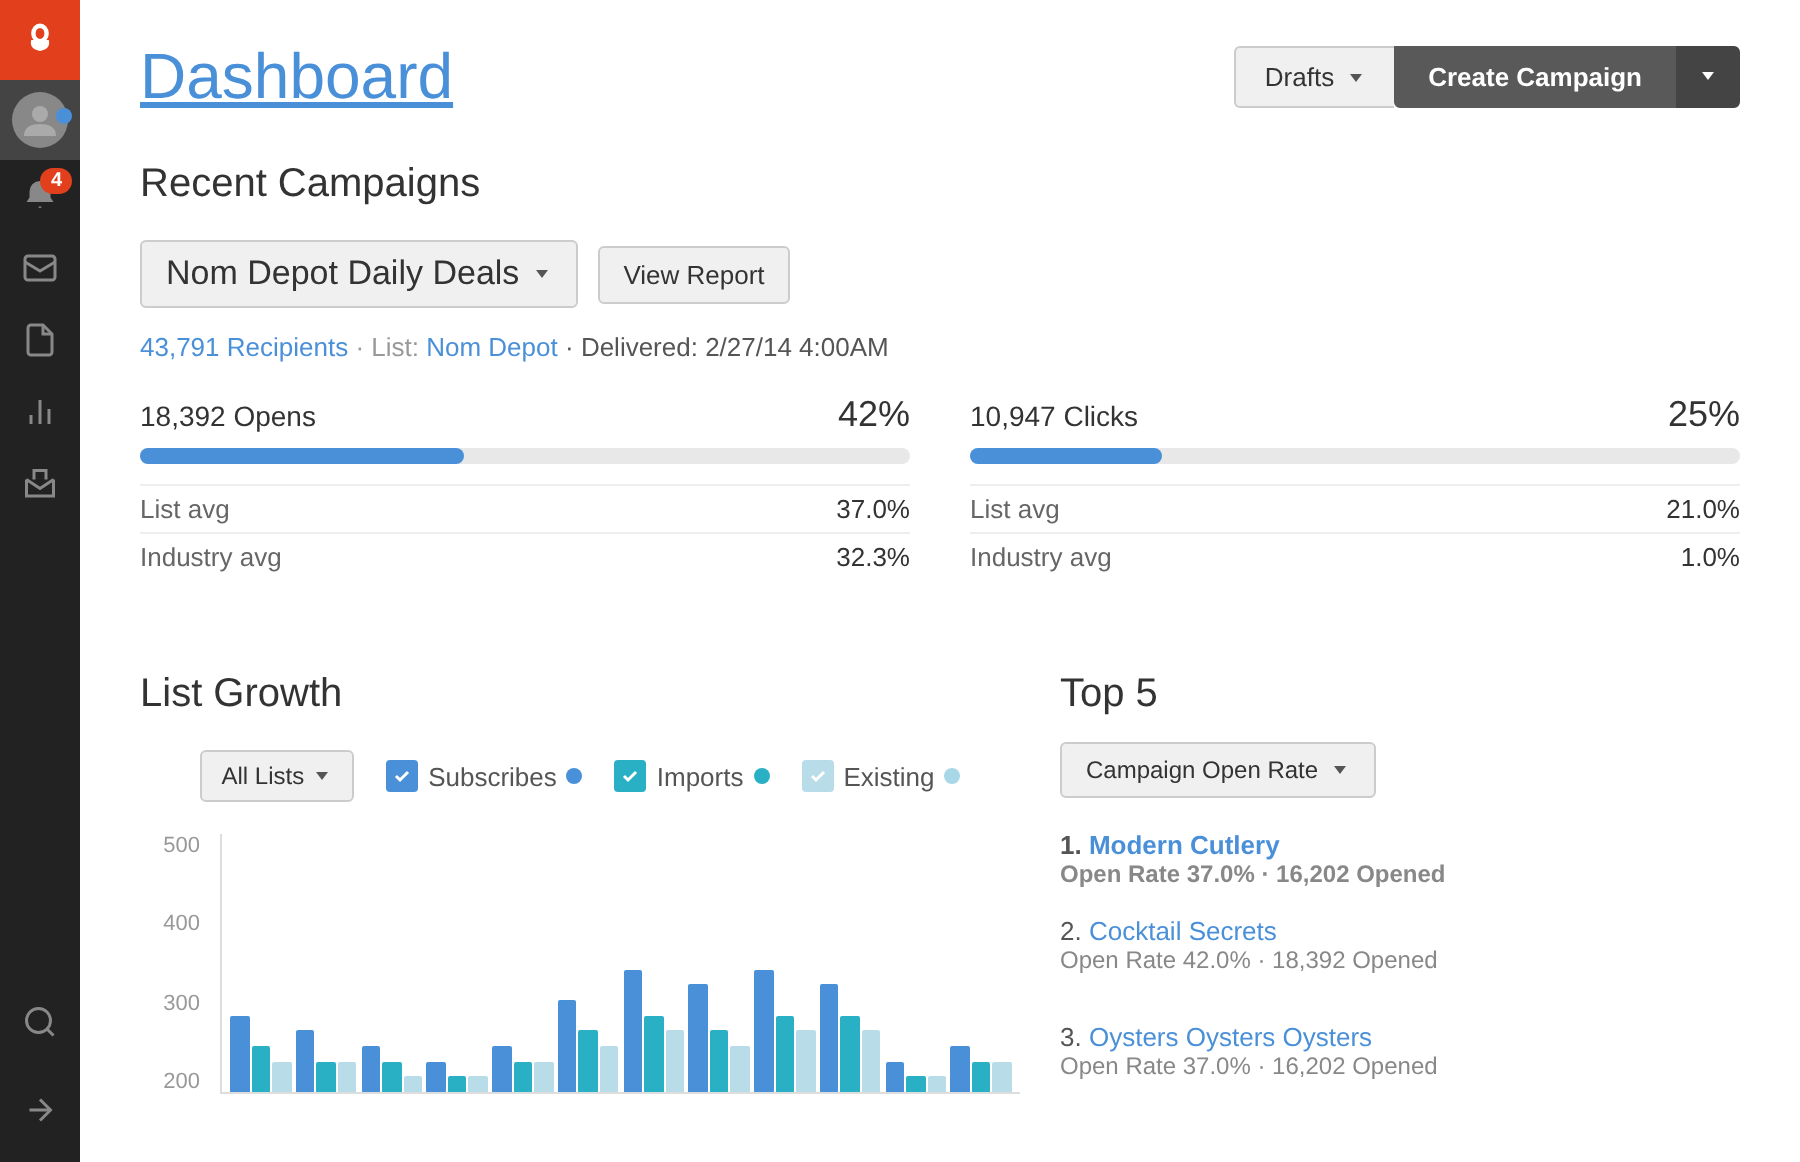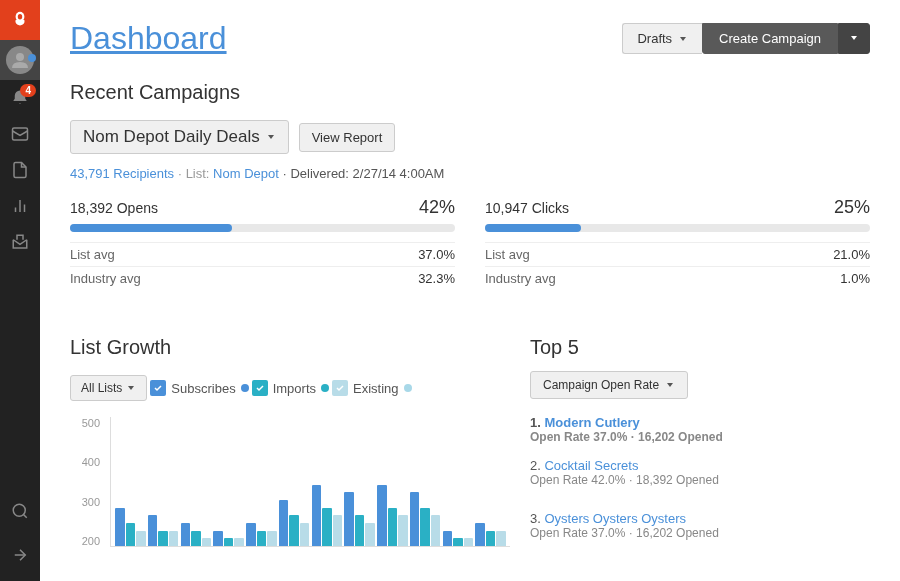--- a/index.html
+++ b/index.html
@@ -84,21 +84,21 @@
       display: flex; gap: 0;
     }
     .btn-drafts {
       background: #f0f0f0; border: 1px solid #ccc; border-right: none;
       padding: 7px 14px; font-size: 13px; color: #333; cursor: pointer;
       border-radius: 3px 0 0 3px; display: flex; align-items: center; gap: 6px;
     }
     .btn-create {
       background: #595959; border: 1px solid #595959;
       padding: 7px 16px; font-size: 13px; color: #fff; cursor: pointer;
-      border-radius: 0 0 0 3px; font-weight: 400;
+      border-radius: 0 0 0 3px; font-weight: 700;
     }
     .btn-create-arrow {
       background: #444; border: 1px solid #444;
       padding: 7px 10px; font-size: 13px; color: #fff; cursor: pointer;
       border-radius: 0 3px 3px 0;
     }
     .btn-group-right { display: flex; }
 
     
     .section-title {
@@ -153,21 +153,21 @@
     .stat-row-val { color: #333; font-weight: 500; }
 
     
     .bottom-grid {
       display: grid; grid-template-columns: 1fr 340px; gap: 20px;
     }
     .list-growth-section {}
     .top5-section {}
 
     .filter-bar {
-      display: flex; align-items: center; gap: 3px; margin-bottom: 16px;
+      display: flex; align-items: center; gap: 16px; margin-bottom: 16px; justify-content: center;
     }
     .btn-all-lists {
       background: #f0f0f0; border: 1px solid #ccc;
       padding: 5px 10px; font-size: 12px; color: #333; cursor: pointer;
       border-radius: 3px; display: flex; align-items: center; gap: 4px;
     }
     .filter-item {
       display: flex; align-items: center; gap: 5px; font-size: 13px; color: #555;
     }
     .checkbox-custom {

